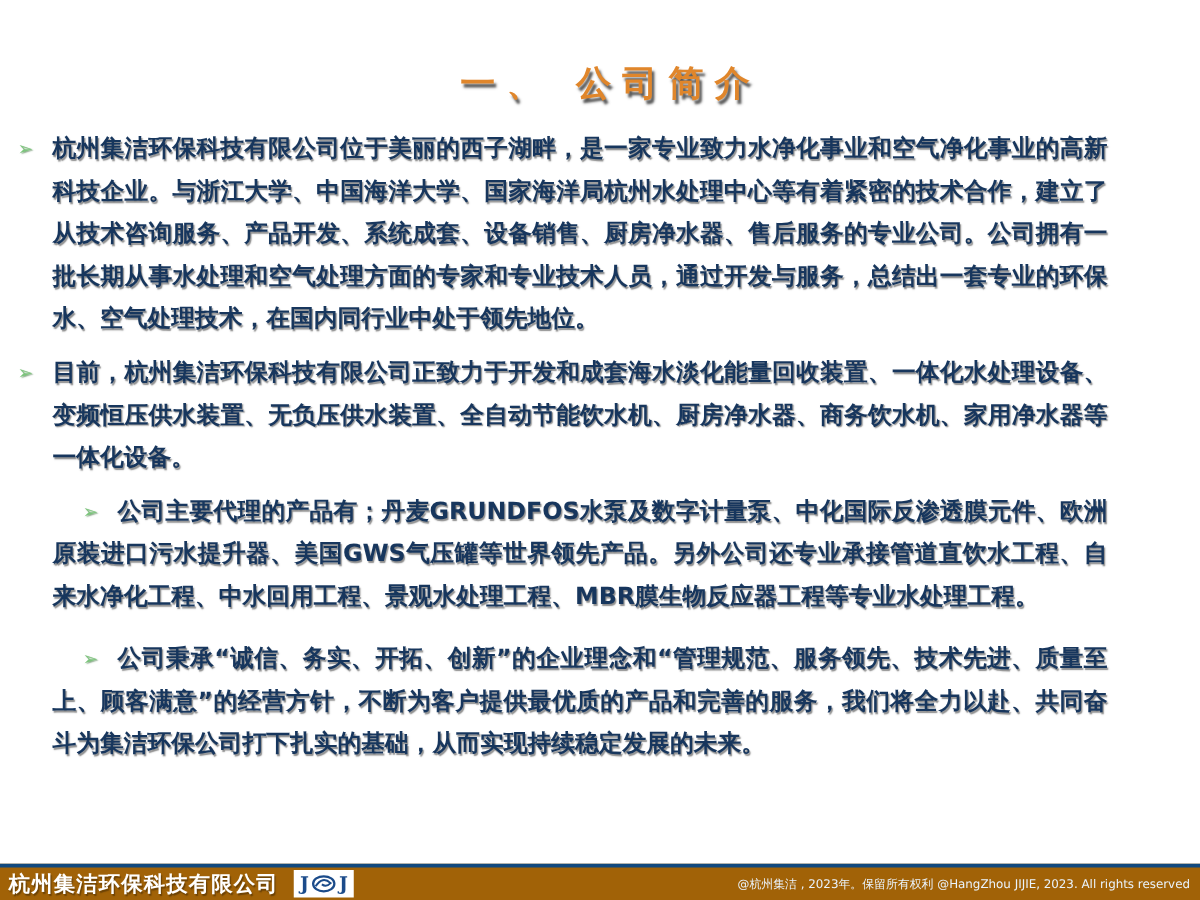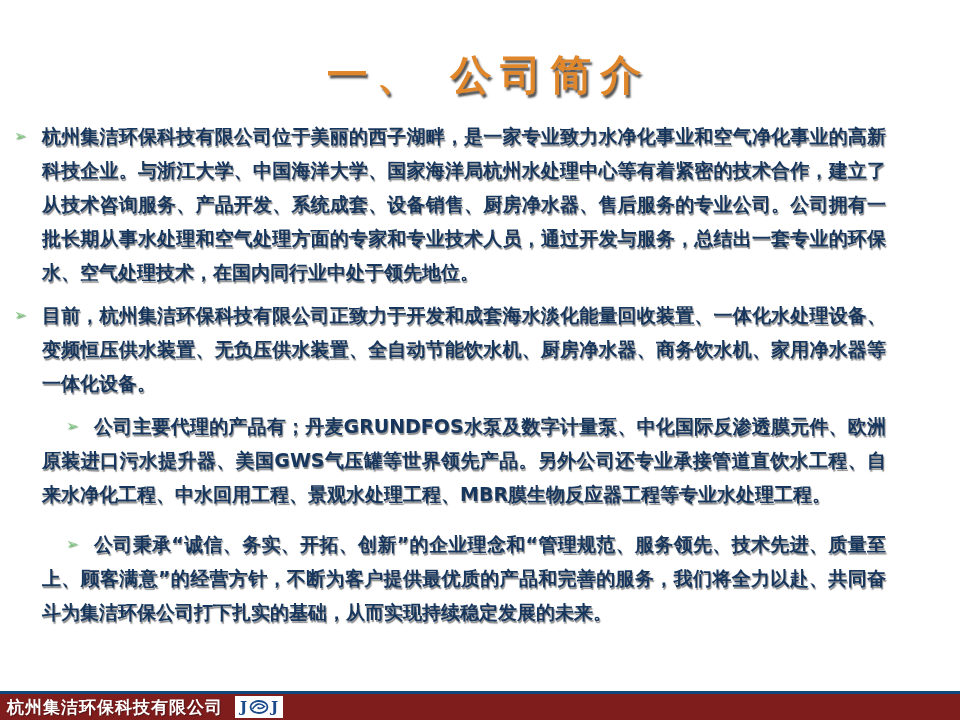--- a/index.html
+++ b/index.html
@@ -7,21 +7,21 @@
     width:960px; height:720px;
     background:#ffffff;
     font-family:"DejaVu Sans", sans-serif;
     position:relative; overflow:hidden;
   }
   .slide { position:absolute; inset:0; }
 
   .title {
     margin:48px 0 0 0;
     text-align:center;
-    font-size:41px;
+    font-size:28px;
     font-weight:bold;
     color:#E0862B;
     letter-spacing:9px;
     text-shadow:2px 3px 2px rgba(55,55,55,0.85);
     padding-left:17px;
   }
 
   .content {
     margin:16px 74px 0 42px;
   }
@@ -42,21 +42,21 @@
     line-height:24px;
     color:#7CC47C;
     text-shadow:1px 1px 1px rgba(0,70,0,0.45);
   }
   .indent-first { text-indent:52px; }
   .extra-gap { margin-top:16px; }
 
   .footer {
     position:absolute; left:0; right:0; bottom:0;
     height:26px;
-    background:#7f1d1d;
+    background:#a16207;
     border-top:3px solid #10487E;
     display:flex; align-items:center;
   }
   .footer-company {
     color:#ffffff;
     font-weight:bold;
     font-size:17px;
     letter-spacing:1px;
     padding-left:7px;
     white-space:nowrap;
@@ -121,15 +121,16 @@
     <span class="logo-box">
       <span class="logo-j">J</span>
       <span style="display:inline-flex;">
         <svg width="20" height="16" viewBox="0 0 20 16">
           <ellipse cx="10" cy="8" rx="8.5" ry="6" fill="none" stroke="#1B4B8A" stroke-width="1.8"></ellipse>
           <path d="M3.5 10 Q 9 1.5 15.5 7.5 Q 12 11 8.5 8.5" fill="none" stroke="#1B4B8A" stroke-width="1.6"></path>
         </svg>
       </span>
       <span class="logo-j">J</span>
     </span>
+    <span class="footer-copy">@杭州集洁 , 2023年。保留所有权利  @HangZhou JIJIE, 2023. All rights reserved</span>
   </div>
 
 </div>
 
 </body></html>

